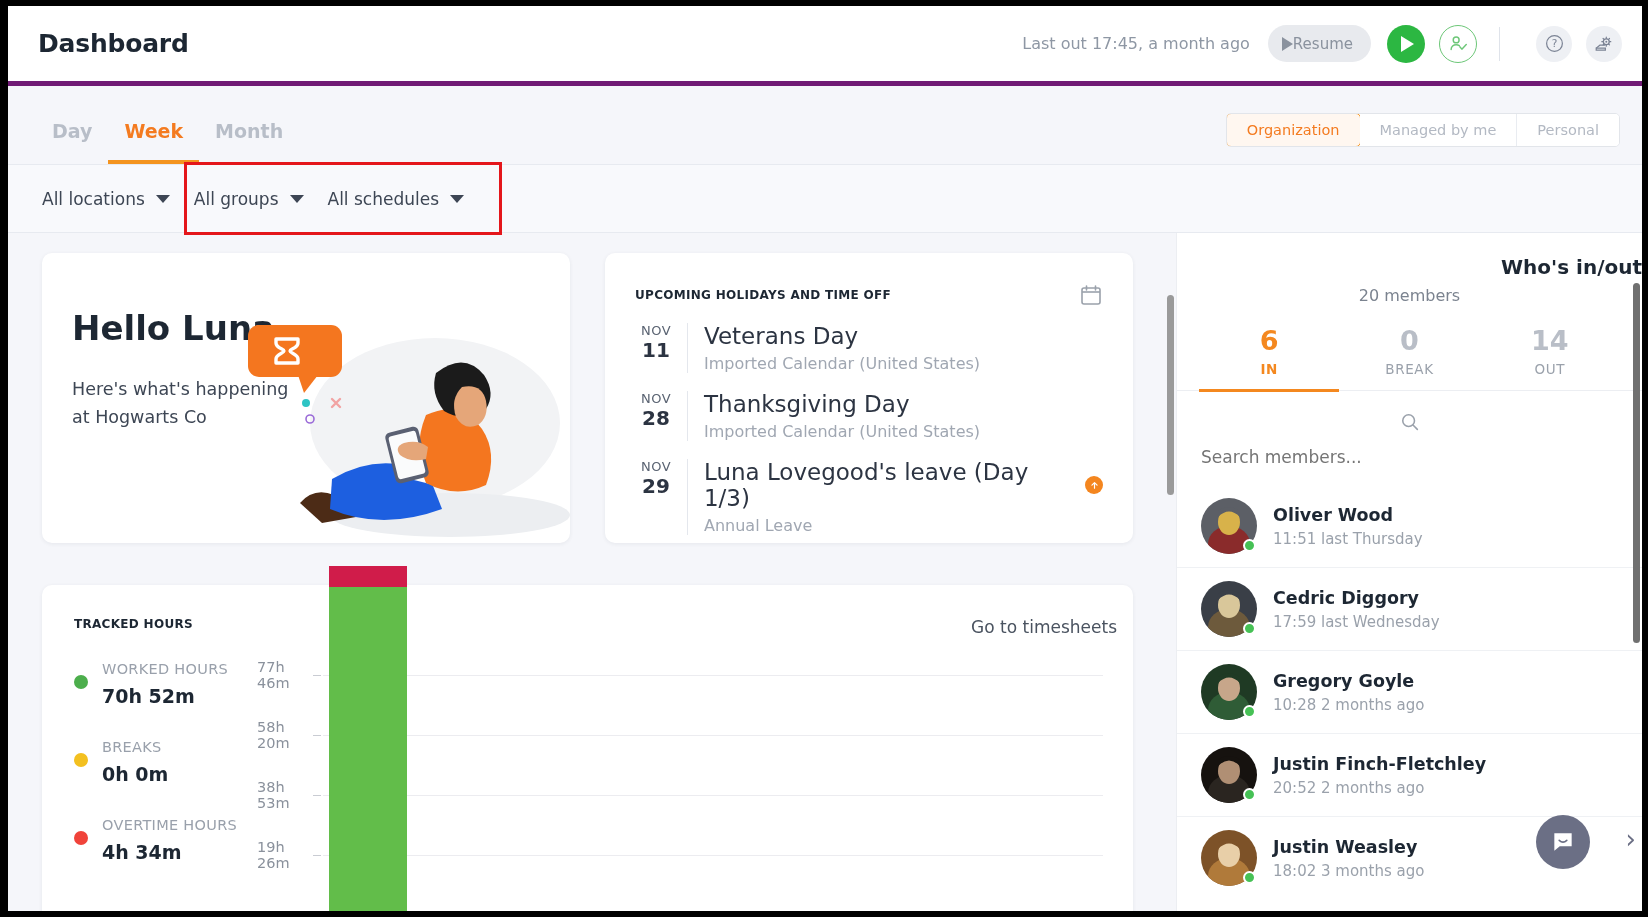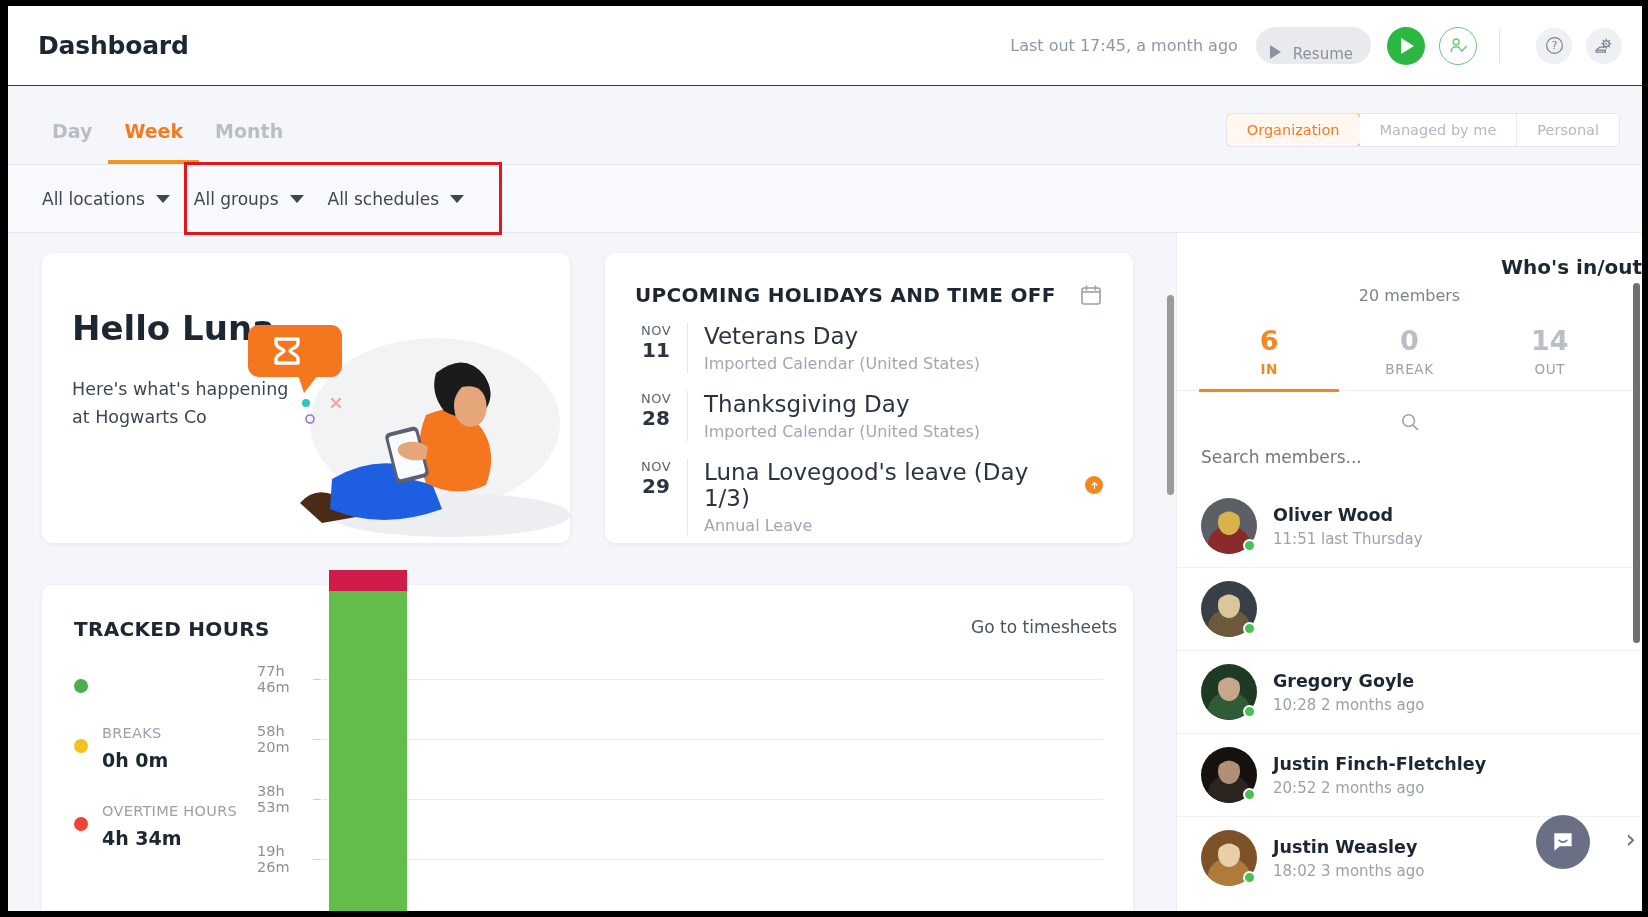--- a/index.html
+++ b/index.html
@@ -13,40 +13,40 @@
     position: absolute;
     left: 8px; top: 6px;
     width: 1634px; height: 905px;
     background: #f5f6fa;
     overflow: hidden;
   }
 
   
   .header {
     position: absolute; left: 0; top: 0; width: 100%; height: 80px;
-    background: #fff; border-bottom: 1px solid #701a75;
+    background: #fff; border-bottom: 5px solid #701a75;
     display: flex; align-items: center;
   }
   .page-title {
     margin-left: 30px;
     font-size: 25px; font-weight: 700; color: #1d2733;
     letter-spacing: -0.2px;
   }
   .header-right {
     margin-left: auto; margin-right: 20px;
     display: flex; align-items: center; gap: 0;
   }
   .last-out {
     font-size: 16px; color: #8e97a4; margin-right: 18px; white-space: nowrap;
   }
   .resume-btn {
-    display: flex; gap: 12px;
+    display: flex; align-items: center; gap: 0;
     background: #e8eaee; color: #8a929e;
     border: none; border-radius: 20px;
-    height: 37px; padding: 18px 18px 0 14px;
+    height: 37px; padding: 0 18px 0 14px;
     font-size: 15px; font-family: inherit; cursor: pointer;
   }
   .tri-grey {
     width: 0; height: 0;
     border-left: 11px solid #8a929e;
     border-top: 7px solid transparent;
     border-bottom: 7px solid transparent;
   }
   .play-circle {
     width: 38px; height: 38px; border-radius: 50%;
@@ -159,21 +159,21 @@
   .illus { position: absolute; right: 0; bottom: 0; width: 330px; height: 240px; }
 
   .holidays-card {
     position: absolute; left: 597px; top: 20px; width: 528px; height: 290px;
   }
   .card-head {
     display: flex; align-items: center; justify-content: space-between;
     padding: 30px 30px 0 30px;
   }
   .card-title {
-    font-size: 20px; font-weight: 700; color: #1d2733; letter-spacing: 0.3px;
+    font-size: 12px; font-weight: 700; color: #1d2733; letter-spacing: 0.3px;
   }
   .holiday-list { padding: 16px 30px 0 30px; }
   .holiday-row { display: flex; align-items: stretch; margin-bottom: 18px; }
   .hol-date {
     width: 52px; text-align: center; flex: none; padding-right: 10px;
   }
   .hol-mon { font-size: 13px; color: #5a6372; letter-spacing: 0.5px; }
   .hol-day { font-size: 20px; font-weight: 700; color: #2c3442; margin-top: 0; }
   .hol-sep { width: 1px; background: #e4e7ed; margin-right: 16px; }
   .hol-name {
@@ -423,20 +423,24 @@
 
     <div class="card tracked-card">
       <div class="tracked-head">
         <div class="card-title">TRACKED HOURS</div>
         <div class="link">Go to timesheets</div>
       </div>
       <div class="tracked-body">
         <div class="legend-col">
           <div class="legend-item">
             <span class="dot" style="background:#4cae4c"></span>
+            <span>
+              <span class="leg-label">WORKED HOURS</span>
+              <div class="leg-value">70h 52m</div>
+            </span>
           </div>
           <div class="legend-item">
             <span class="dot" style="background:#f3c020"></span>
             <span>
               <span class="leg-label">BREAKS</span>
               <div class="leg-value">0h 0m</div>
             </span>
           </div>
           <div class="legend-item">
             <span class="dot" style="background:#f0433a"></span>
@@ -513,20 +517,24 @@
         <div class="member">
           <div class="avatar-wrap">
             <div class="avatar"><svg width="56" height="56" viewBox="0 0 56 56">
                 <rect width="56" height="56" fill="#3a3f47"></rect>
                 <ellipse cx="28" cy="46" rx="21" ry="18" fill="#6d5a3c"></ellipse>
                 <ellipse cx="28" cy="24" rx="11" ry="13" fill="#d9c79a"></ellipse>
                 <path d="M17 19q11 -11 22 0 l0 -6 q-11 -8 -22 0 z" fill="#3a3f47"></path>
               </svg></div>
             <span class="status-dot"></span>
           </div>
+          <div>
+            <div class="m-name">Cedric Diggory</div>
+            <div class="m-time">17:59 last Wednesday</div>
+          </div>
         </div>
         <div class="member">
           <div class="avatar-wrap">
             <div class="avatar"><svg width="56" height="56" viewBox="0 0 56 56">
                 <rect width="56" height="56" fill="#1f3a24"></rect>
                 <ellipse cx="28" cy="46" rx="21" ry="18" fill="#2f5c36"></ellipse>
                 <ellipse cx="28" cy="24" rx="11" ry="13" fill="#c7a68a"></ellipse>
                 <path d="M17 19q11 -11 22 0 l0 -6 q-11 -8 -22 0 z" fill="#1f3a24"></path>
               </svg></div>
             <span class="status-dot"></span>

